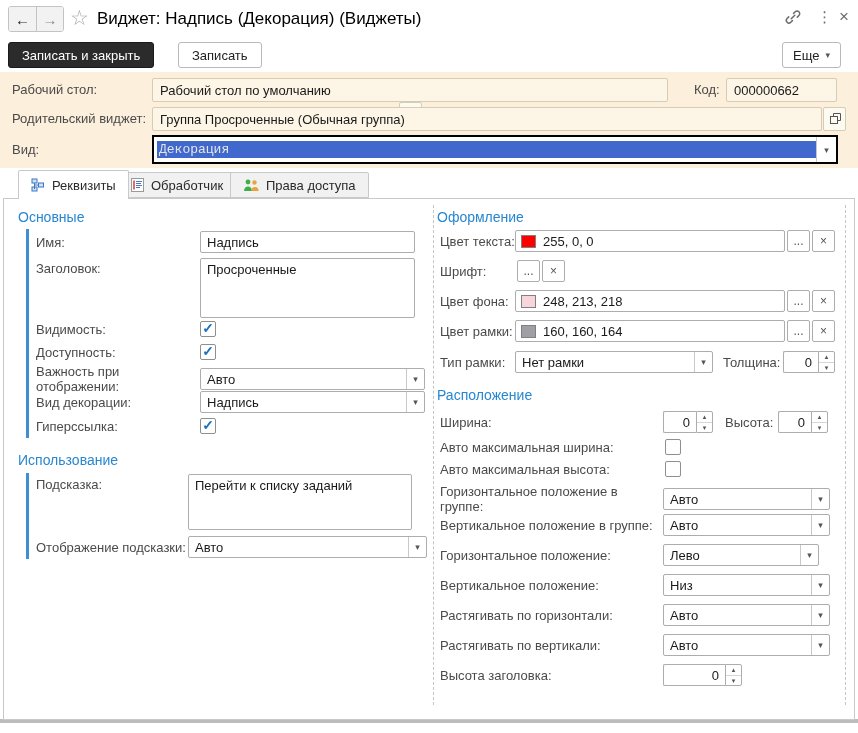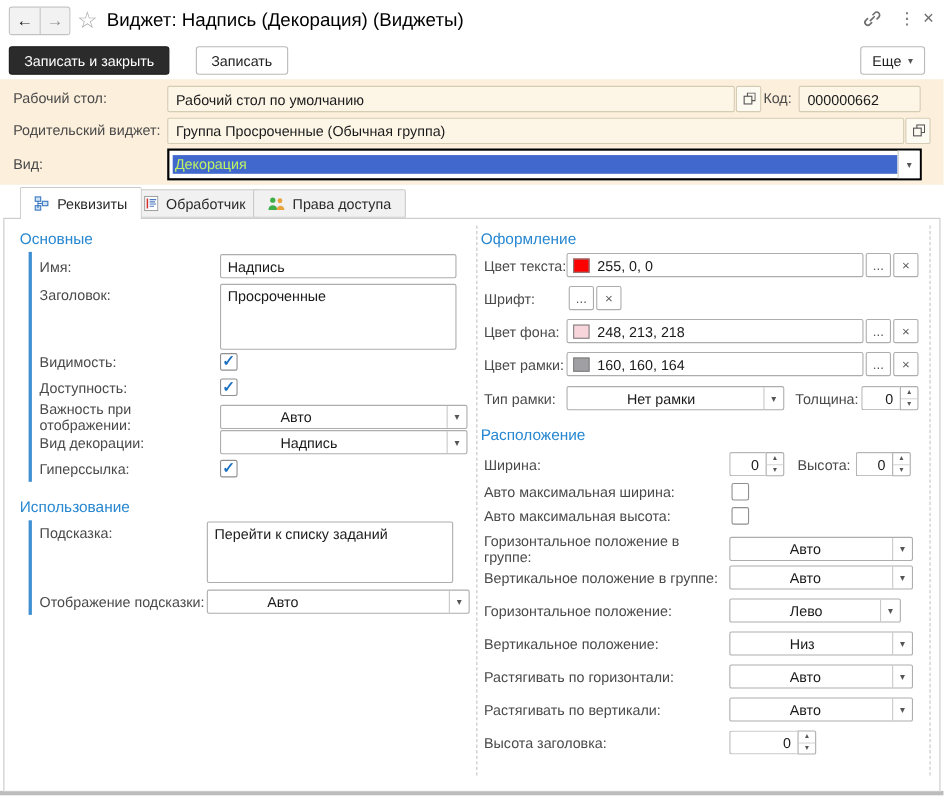--- a/index.html
+++ b/index.html
@@ -30,42 +30,42 @@
   .btn-lite { background:#fff; color:#222; border:1px solid #b9b9b9; }
   .more-arrow { font-size:9px; color:#555; margin-left:6px; }
 
   
   .hdr { position:absolute; left:0; top:72px; width:858px; height:96px; background:#fcefdc; }
   .hfield { background:#fdf6e7; border:1px solid #d6ccb4; border-radius:2px; height:24px;
             display:flex; align-items:center; padding:0 7px; }
   .openbtn { width:23px; height:24px; background:#fdfaf2; border:1px solid #d6ccb4; border-radius:2px;
              display:flex; align-items:center; justify-content:center; margin-left:1px; }
   .kindfield { background:#fff; border:2px solid #000; height:29px; display:flex; align-items:center; }
-  .sel-text { background:#4169cd; color:#bef264; padding:1px 2px; }
+  .sel-text { background:#4169cd; color:#e5e5e5; padding:1px 2px;font-family:Liberation Mono, monospace; }
   .dd-btn { width:20px; align-self:stretch; display:flex; align-items:center; justify-content:center;
             border-left:1px solid #c9c9c9; color:#555; font-size:9px; background:#fff; }
 
   
   .tab { position:absolute; display:flex; align-items:center; gap:7px; padding:0 12px;
          border:1px solid #c9c9c9; font-size:13px; color:#2a2a2a; }
   .tab-active { background:#fff; height:29px; top:170px; border-bottom:none; z-index:3; border-radius:2px 2px 0 0; }
   .tab-idle { background:#f1f1f1; height:26px; top:172px; border-radius:2px 2px 0 0; z-index:1; }
 
   
   .panel { position:absolute; left:3px; top:198px; width:852px; height:522px;
            background:#fff; border:1px solid #c9c9c9; z-index:2; }
   .vsep { position:absolute; top:205px; height:500px; width:0;
           border-left:1px dashed #c4c4c4; z-index:4; }
   .heading { position:absolute; font-size:14px; color:#2787d0; z-index:4; }
   .gbar { position:absolute; width:3px; background:#3f8fd2; z-index:4; }
   .bottomband { position:absolute; left:0; top:719px; width:858px; height:4px; background:#bcbcbc; }
 
   
   .input, .txtarea, .select, .cfield {
-    background:#fff; border:1px solid #adadad; border-radius:2px; font-size:13px; color:#1a1a1a;padding-left:48px; }
+    background:#fff; border:1px solid #adadad; border-radius:2px; font-size:13px; color:#1a1a1a; }
   .input { height:22px; display:flex; align-items:center; padding:0 6px; }
   .txtarea { padding:3px 6px; line-height:16px; }
   .select { height:22px; display:flex; align-items:center; }
   .select .sv { flex:1; padding:0 6px; white-space:nowrap; overflow:hidden; }
   .select .arr { width:18px; align-self:stretch; display:flex; align-items:center; justify-content:center;
                  border-left:1px solid #c9c9c9; color:#555; font-size:9px; }
   .check { width:16px; height:16px; background:#fff; border:1px solid #8f8f8f; border-radius:2px;
            color:#1a6fc0; font-size:14px; font-weight:bold; line-height:13px; text-align:center; }
   .cfield { height:22px; display:flex; align-items:center; gap:7px; padding:0 5px; }
   .swatch { width:15px; height:13px; border:1px solid #808080; display:inline-block; flex:0 0 auto; }
@@ -108,21 +108,21 @@
   <div class="abs btn btn-dark" style="left:8px; top:42px;">Записать и закрыть</div>
   <div class="abs btn btn-lite" style="left:178px; top:42px;">Записать</div>
   <div class="abs btn btn-lite" style="left:782px; top:42px; padding:0 10px;">
     <span>Еще</span>
     <span class="more-arrow">▾</span>
   </div>
 
   <div class="hdr"></div>
 
   <div class="row lbl" style="left:12px; top:82px;">Рабочий стол:</div>
-  <div class="row" style="left:152px; top:78px;">
+  <div class="row" style="left:152px; top:78px;flex-direction:column;">
     <div class="hfield" style="width:516px;">
       <span class="val">Рабочий стол по умолчанию</span>
     </div>
     <div class="openbtn">
       <svg width="12" height="12" viewBox="0 0 12 12">
         <g fill="none" stroke="#555" stroke-width="1">
           <rect x="1.5" y="3.5" width="7" height="7"></rect>
           <path d="M4.5 3.5 V0.5 H11.5 V7.5 H8.5"></path>
         </g>
       </svg>

